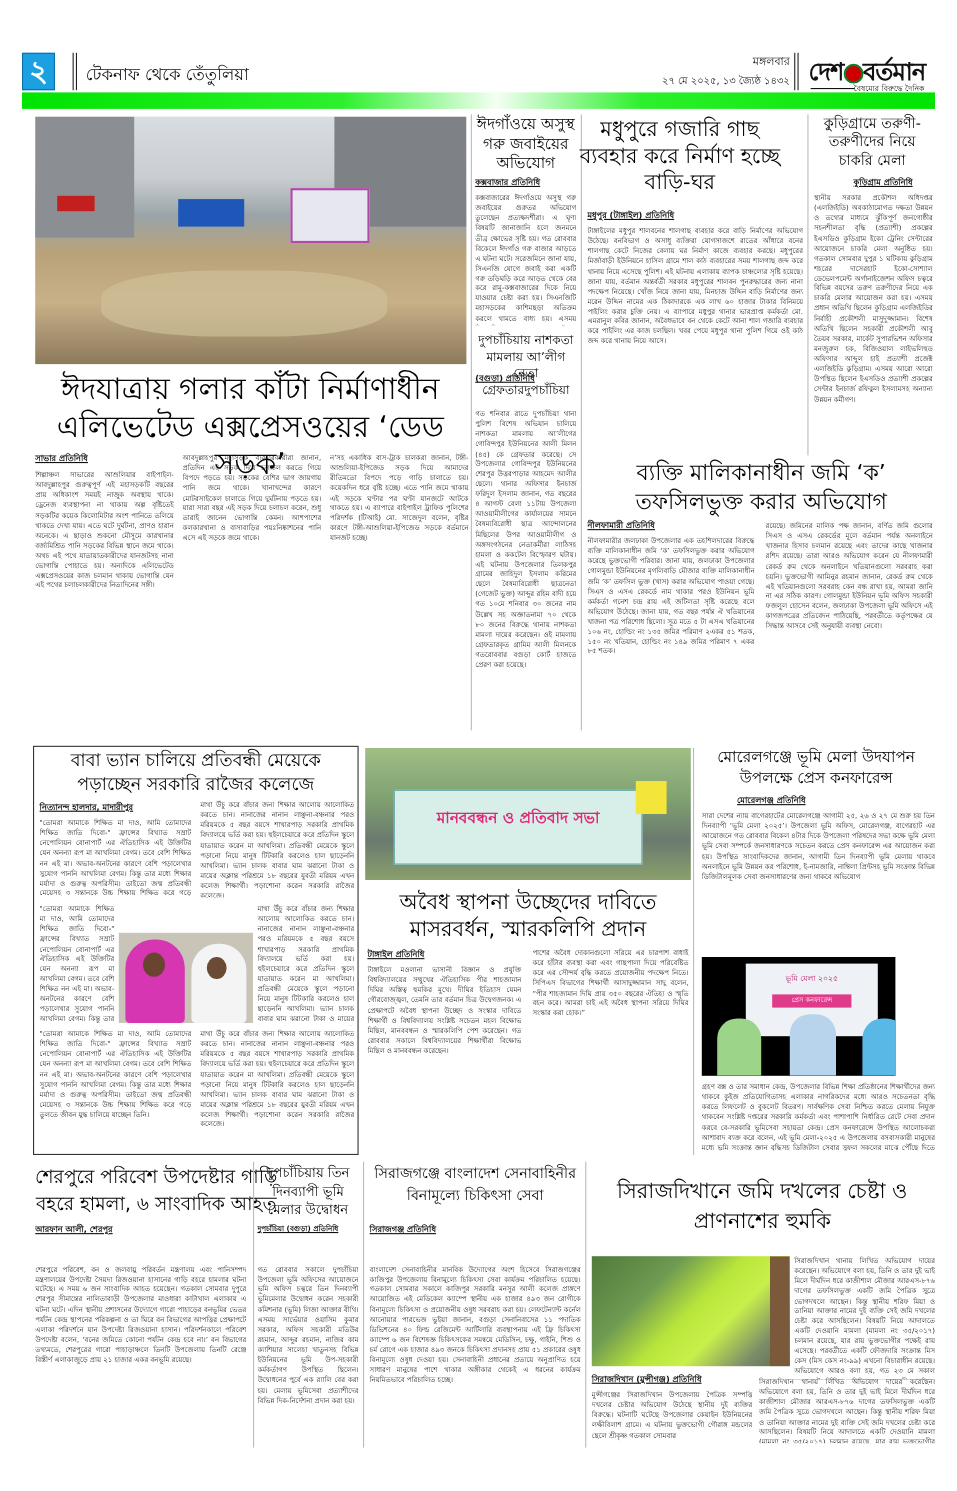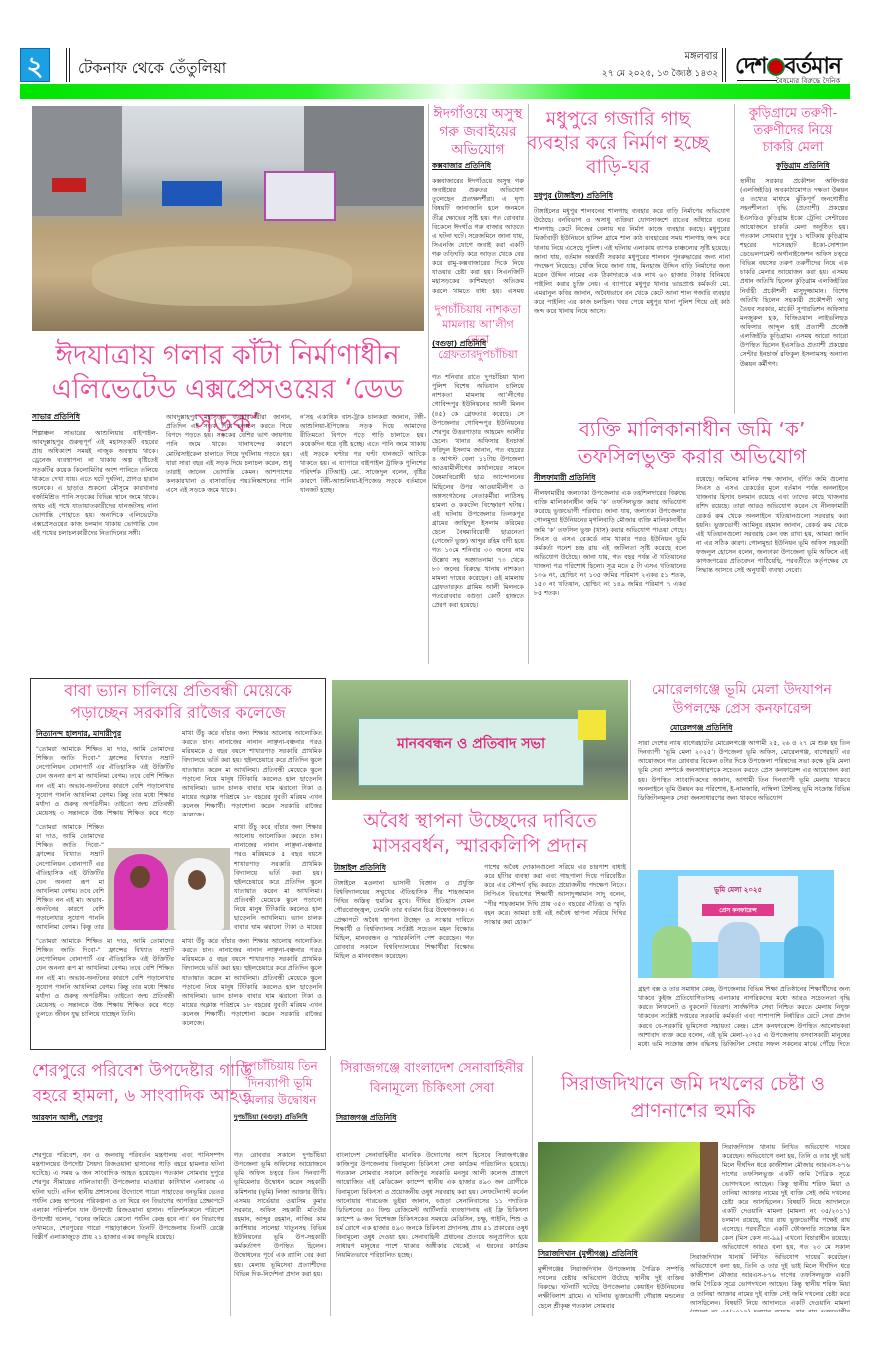--- a/index.html
+++ b/index.html
@@ -10,21 +10,21 @@
   #pagenum { left: 20px; top: 48px; width: 30px; height: 34px; background: #1ba1e2; color: #fff; font-size: 26px; font-weight: bold; text-align: center; line-height: 34px; border: 1px solid #0a6ea8; }
   .vbar { width: 4px; border-left: 1px solid #222; border-right: 1px solid #222; }
   #section-title { left: 78px; top: 56px; font-size: 15px; }
   #day { right: 152px; top: 48px; font-size: 10px; text-align: left; }
   #date { right: 152px; top: 66px; font-size: 9px; text-align: right; }
   #logo { left: 735px; top: 48px; font-size: 22px; font-weight: bold; color: #111; letter-spacing: -1px; }
   #logo .dot { display: inline-block; width: 18px; height: 18px; border-radius: 50%; background: #c00; border: 2px solid #0a7f2e; vertical-align: middle; }
   #tagline { left: 776px; top: 75px; font-size: 7px; }
   #green-band { left: 20px; top: 84px; width: 830px; height: 15px; background: linear-gradient(90deg,#00e400 0%,#2cf02c 35%,#f4fff4 52%,#2cf02c 68%,#00e400 100%); }
   
-  .headline { font-family: "DejaVu Sans", sans-serif; text-align: center; line-height: 1.2; color: #ec4899; }
+  .headline { font-family: "DejaVu Sans", sans-serif; text-align: center; line-height: 1.2; color: #000000; }
   .byline { font-size: 7.5px; font-weight: bold; text-decoration: underline; }
   .body { font-size: 6.3px; line-height: 1.45; text-align: justify; color: #222; }
   .photo { overflow: hidden; }
   .box { border: 1px solid #333; }
   .rule { background: #bbb; }
 </style>
 </head>
 <body>
 
 <div class="abs" id="pagenum">২</div>
@@ -101,21 +101,21 @@
 </div>
 <div class="abs headline" style="left:332px;top:808px;width:296px;font-size:19px;line-height:25px;">অবৈধ স্থাপনা উচ্ছেদের দাবিতে মাসরবর্ধন, স্মারকলিপি প্রদান</div>
 <div class="abs byline" style="left:334px;top:862px;">টাঙ্গাইল প্রতিনিধি</div>
 <div class="abs body" style="left:334px;top:878px;width:140px;height:168px;overflow:hidden;">টাঙ্গাইলে মওলানা ভাসানী বিজ্ঞান ও প্রযুক্তি বিশ্ববিদ্যালয়ের সম্মুখের ঐতিহাসিক পীর শাহজামান দিঘির অস্তিত্ব হুমকির মুখে। দীঘির ইতিহাস যেমন গৌরবোজ্জ্বল, তেমনি তার বর্তমান চিত্র উদ্বেগজনক। এ প্রেক্ষাপটে অবৈধ স্থাপনা উচ্ছেদ ও সংস্কার দাবিতে শিক্ষার্থী ও বিশ্ববিদ্যালয় সংশ্লিষ্ট সচেতন মহল বিক্ষোভ মিছিল, মানববন্ধন ও স্মারকলিপি পেশ করেছেন। গত রোববার সকালে বিশ্ববিদ্যালয়ের শিক্ষার্থীরা বিক্ষোভ মিছিল ও মানববন্ধন করেছেন।</div>
 <div class="abs body" style="left:484px;top:862px;width:142px;height:184px;overflow:hidden;">পাশের অবৈধ দোকানগুলো সরিয়ে এর চারপাশ বাধাই করে হাঁটার ব্যবস্থা করা এবং গাছপালা দিয়ে পরিবেষ্টিত করে এর সৌন্দর্য বৃদ্ধি করতে প্রয়োজনীয় পদক্ষেপ নিতে। সিপিএস বিভাগের শিক্ষার্থী আসাদুজ্জামান সাদু বলেন, “পীর শাহজামান দিঘি প্রায় ৩৫০ বছরের ঐতিহ্য ও স্মৃতি বহন করে। আমরা চাই এই অবৈধ স্থাপনা সরিয়ে দিঘির সংস্কার করা হোক।”</div>
 
 <div class="abs rule" style="left:630px;top:680px;width:1px;height:370px;"></div>
 <div class="abs headline" style="left:634px;top:680px;width:216px;font-size:14px;line-height:19px;">মোরেলগঞ্জে ভূমি মেলা উদযাপন উপলক্ষে প্রেস কনফারেন্স</div>
 <div class="abs byline" style="left:638px;top:722px;margin-left:32px;">মোরেলগঞ্জ প্রতিনিধি</div>
 <div class="abs body" style="left:638px;top:738px;width:212px;height:126px;overflow:hidden;">সারা দেশের ন্যায় বাগেরহাটের মোরেলগঞ্জে আগামী ২৫, ২৬ ও ২৭ মে শুরু হয় তিন দিনব্যাপী ‘ভূমি মেলা ২০২৫’। উপজেলা ভূমি অফিস, মোরেলগঞ্জ, বাগেরহাট এর আয়োজনে গত রোববার বিকেল ৪টার দিকে উপজেলা পরিষদের সভা কক্ষে ভূমি মেলা ভূমি সেবা সম্পর্কে জনসাধারণকে সচেতন করতে প্রেস কনফারেন্স এর আয়োজন করা হয়। উপস্থিত সাংবাদিকদের জানান, আগামী তিন দিনব্যাপী ভূমি মেলায় থাকবে অনলাইনে ভূমি উন্নয়ন কর পরিশোধ, ই-নামজারি, নাম্বিলা প্রিন্টসহ ভূমি সংক্রান্ত বিভিন্ন ডিজিটালমূলক সেবা জনসাধারণের জন্য থাকবে অভিযোগ</div>
-<div class="abs photo" style="left:638px;top:870px;width:196px;height:108px;background:#7dd3fc;font-weight:bold;">
+<div class="abs photo" style="left:638px;top:870px;width:176px;height:108px;background:#000000;">
   <div style="position:absolute;left:40px;top:6px;width:120px;height:66px;background:#eef2f6;"></div>
   <div style="position:absolute;left:44px;top:14px;width:112px;text-align:center;font-size:7px;color:#c02070;">ভূমি মেলা ২০২৫</div>
   <div style="position:absolute;left:64px;top:34px;width:72px;height:12px;background:#e03a8a;color:#fff;text-align:center;font-size:6px;line-height:12px;">প্রেস কনফারেন্স</div>
   <div style="position:absolute;left:14px;top:56px;width:40px;height:52px;background:#9cd48a;border-radius:18px 18px 0 0;"></div>
   <div style="position:absolute;left:80px;top:52px;width:42px;height:56px;background:#b8d4ec;border-radius:18px 18px 0 0;"></div>
   <div style="position:absolute;left:146px;top:56px;width:40px;height:52px;background:#5ab8e6;border-radius:18px 18px 0 0;"></div>
 </div>
 <div class="abs body" style="left:638px;top:984px;width:212px;height:62px;overflow:hidden;">গ্রহণ বক্স ও তার সমাধান কেন্দ্র, উপজেলার বিভিন্ন শিক্ষা প্রতিষ্ঠানের শিক্ষার্থীদের জন্য থাকবে কুইজ প্রতিযোগিতাসহ এলাকার নাগরিকদের মধ্যে আরও সচেতনতা বৃদ্ধি করতে লিফলেট ও বুকলেট বিতরণ। সার্বক্ষণিক সেবা নিশ্চিত করতে মেলায় নিযুক্ত থাকবেন সংশ্লিষ্ট দপ্তরের সরকারি কর্মকর্তা এবং পাশাপাশি নির্ধারিত রেটে সেবা প্রদান করবে বে-সরকারি ভূমিসেবা সহায়তা কেন্দ্র। প্রেস কনফারেন্সে উপস্থিত আলোচকরা আশাবাদ ব্যক্ত করে বলেন, এই ভূমি মেলা-২০২৫ এ উপজেলায় বসবাসকারী মানুষের মধ্যে ভূমি সংক্রান্ত জ্ঞান বৃদ্ধিসহ ডিজিটাল সেবার সুফল সকলের মাঝে পৌঁছে দিতে গুরুত্বপূর্ণ ভূমিকা রাখবে।</div>
 
 <div class="abs headline" style="left:30px;top:1058px;width:224px;font-size:17px;line-height:25px;">শেরপুরে পরিবেশ উপদেষ্টার গাড়ি বহরে হামলা, ৬ সাংবাদিক আহত</div>

